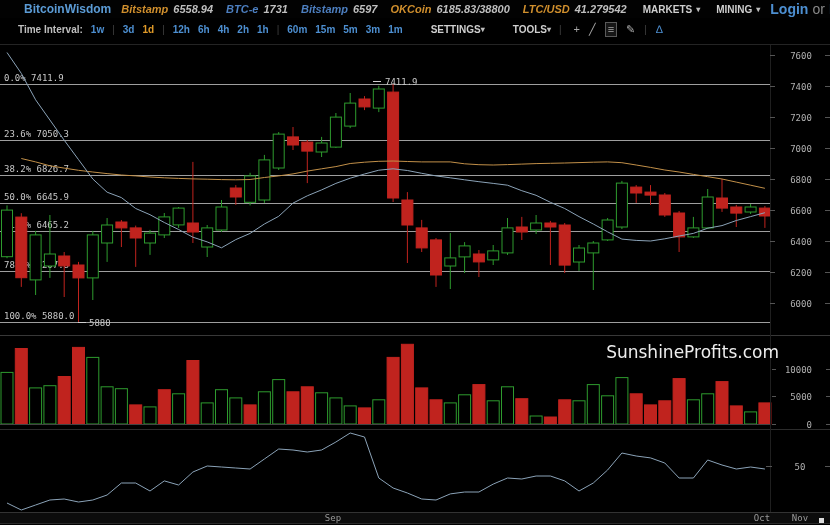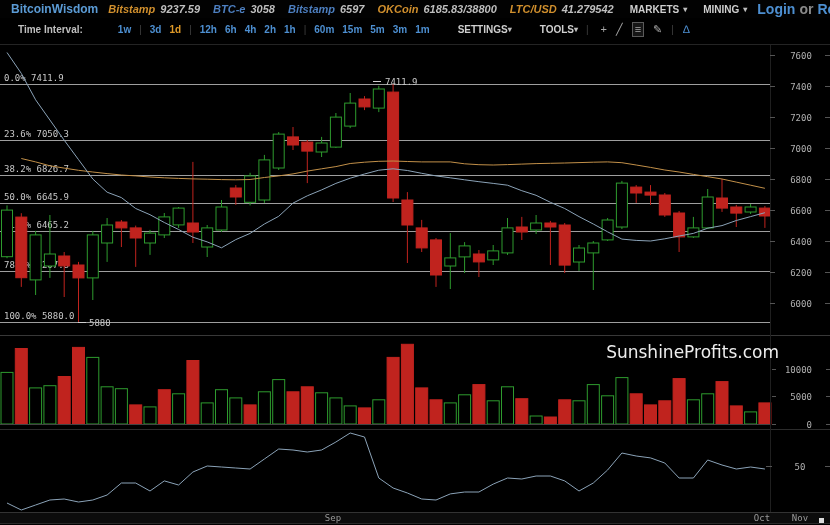--- a/index.html
+++ b/index.html
@@ -1,34 +1,34 @@
 <!DOCTYPE html>
 <html><head>
 <meta charset="utf-8">
 <style>
   html,body{margin:0;padding:0;background:#000;}
   #app{position:relative;width:830px;height:525px;background:#000;overflow:hidden;
        font-family:"Liberation Sans",sans-serif;-webkit-font-smoothing:antialiased;}
-  .row1{display:flex;align-items:center;height:18px;padding-left:11px;gap:10px;
+  .row1{display:flex;align-items:center;height:18px;padding-left:24px;gap:10px;
         font-size:11px;font-weight:bold;background:#020202;white-space:nowrap;}
   .brand{color:#5b9bd5;font-size:12px;text-decoration:none;cursor:pointer;}
   #tickers{display:flex;gap:13px;align-items:center;}
   .tk{display:flex;gap:5px;align-items:center;cursor:pointer;font-style:italic;}
   .tk .ex.gold{color:#d08f2d}
   .tk .ex.blue{color:#4d7fc0}
   .tk .val{color:#bfbfbf;}
   .menu{color:#cfcfcf;font-size:10px;display:flex;gap:4px;align-items:center;cursor:pointer;margin-left:6px;}
   .caret{color:#bdbdbd;font-size:8px;}
   .auth{display:flex;gap:4px;font-size:14px;}
   .auth a{color:#4d8fd1;text-decoration:none;cursor:pointer;}
-  .auth .or{color:#8a8a8a;font-weight:bold;}
+  .auth .or{color:#8a8a8a;font-weight:normal;}
   .row2{display:flex;align-items:center;height:22px;padding-left:18px;gap:8px;
         font-size:10px;font-weight:bold;background:#000;white-space:nowrap;}
   .ti{color:#bfbfbf;}
-  #intervals{display:flex;gap:8px;align-items:center;margin-left:27px;}
+  #intervals{display:flex;gap:8px;align-items:center;}
   .iv{color:#4d8fd1;cursor:pointer;}
   .iv.active{color:#e09a28;}
   .sep{color:#3f3f3f;font-weight:normal;}
   .menu2{color:#cfcfcf;display:flex;align-items:center;cursor:pointer;margin-left:20px;}
   #tool-icons{display:flex;gap:9px;align-items:center;margin-left:4px;}
   .icon{color:#a8a8a8;font-size:11px;cursor:pointer;font-weight:normal;line-height:13px;}
   .icon.active{border:1px solid #5a5a5a;background:#161616;padding:0 2px;}
   .icon.bell{color:#4d8fd1;}
   #chart-svg{position:absolute;top:40px;left:0;display:block;}
   #chart-svg text{font-family:"DejaVu Sans Mono",monospace;font-size:9px;fill:#c8c8c8;}
@@ -38,25 +38,25 @@
 </style>
 </head>
 <body>
 
 <div id="app">
   <div class="row1">
     <a class="brand">BitcoinWisdom</a>
     <span id="tickers">
         <span class="tk">
           <span class="ex gold">Bitstamp</span>
-          <span class="val">9237.59</span>
+          <span class="val">6558.94</span>
         </span>
         <span class="tk">
           <span class="ex blue">BTC-e</span>
-          <span class="val">3058</span>
+          <span class="val">1731</span>
         </span>
         <span class="tk">
           <span class="ex blue">Bitstamp</span>
           <span class="val">6597</span>
         </span>
         <span class="tk">
           <span class="ex gold">OKCoin</span>
           <span class="val">6185.83/38800</span>
         </span>
         <span class="tk">

